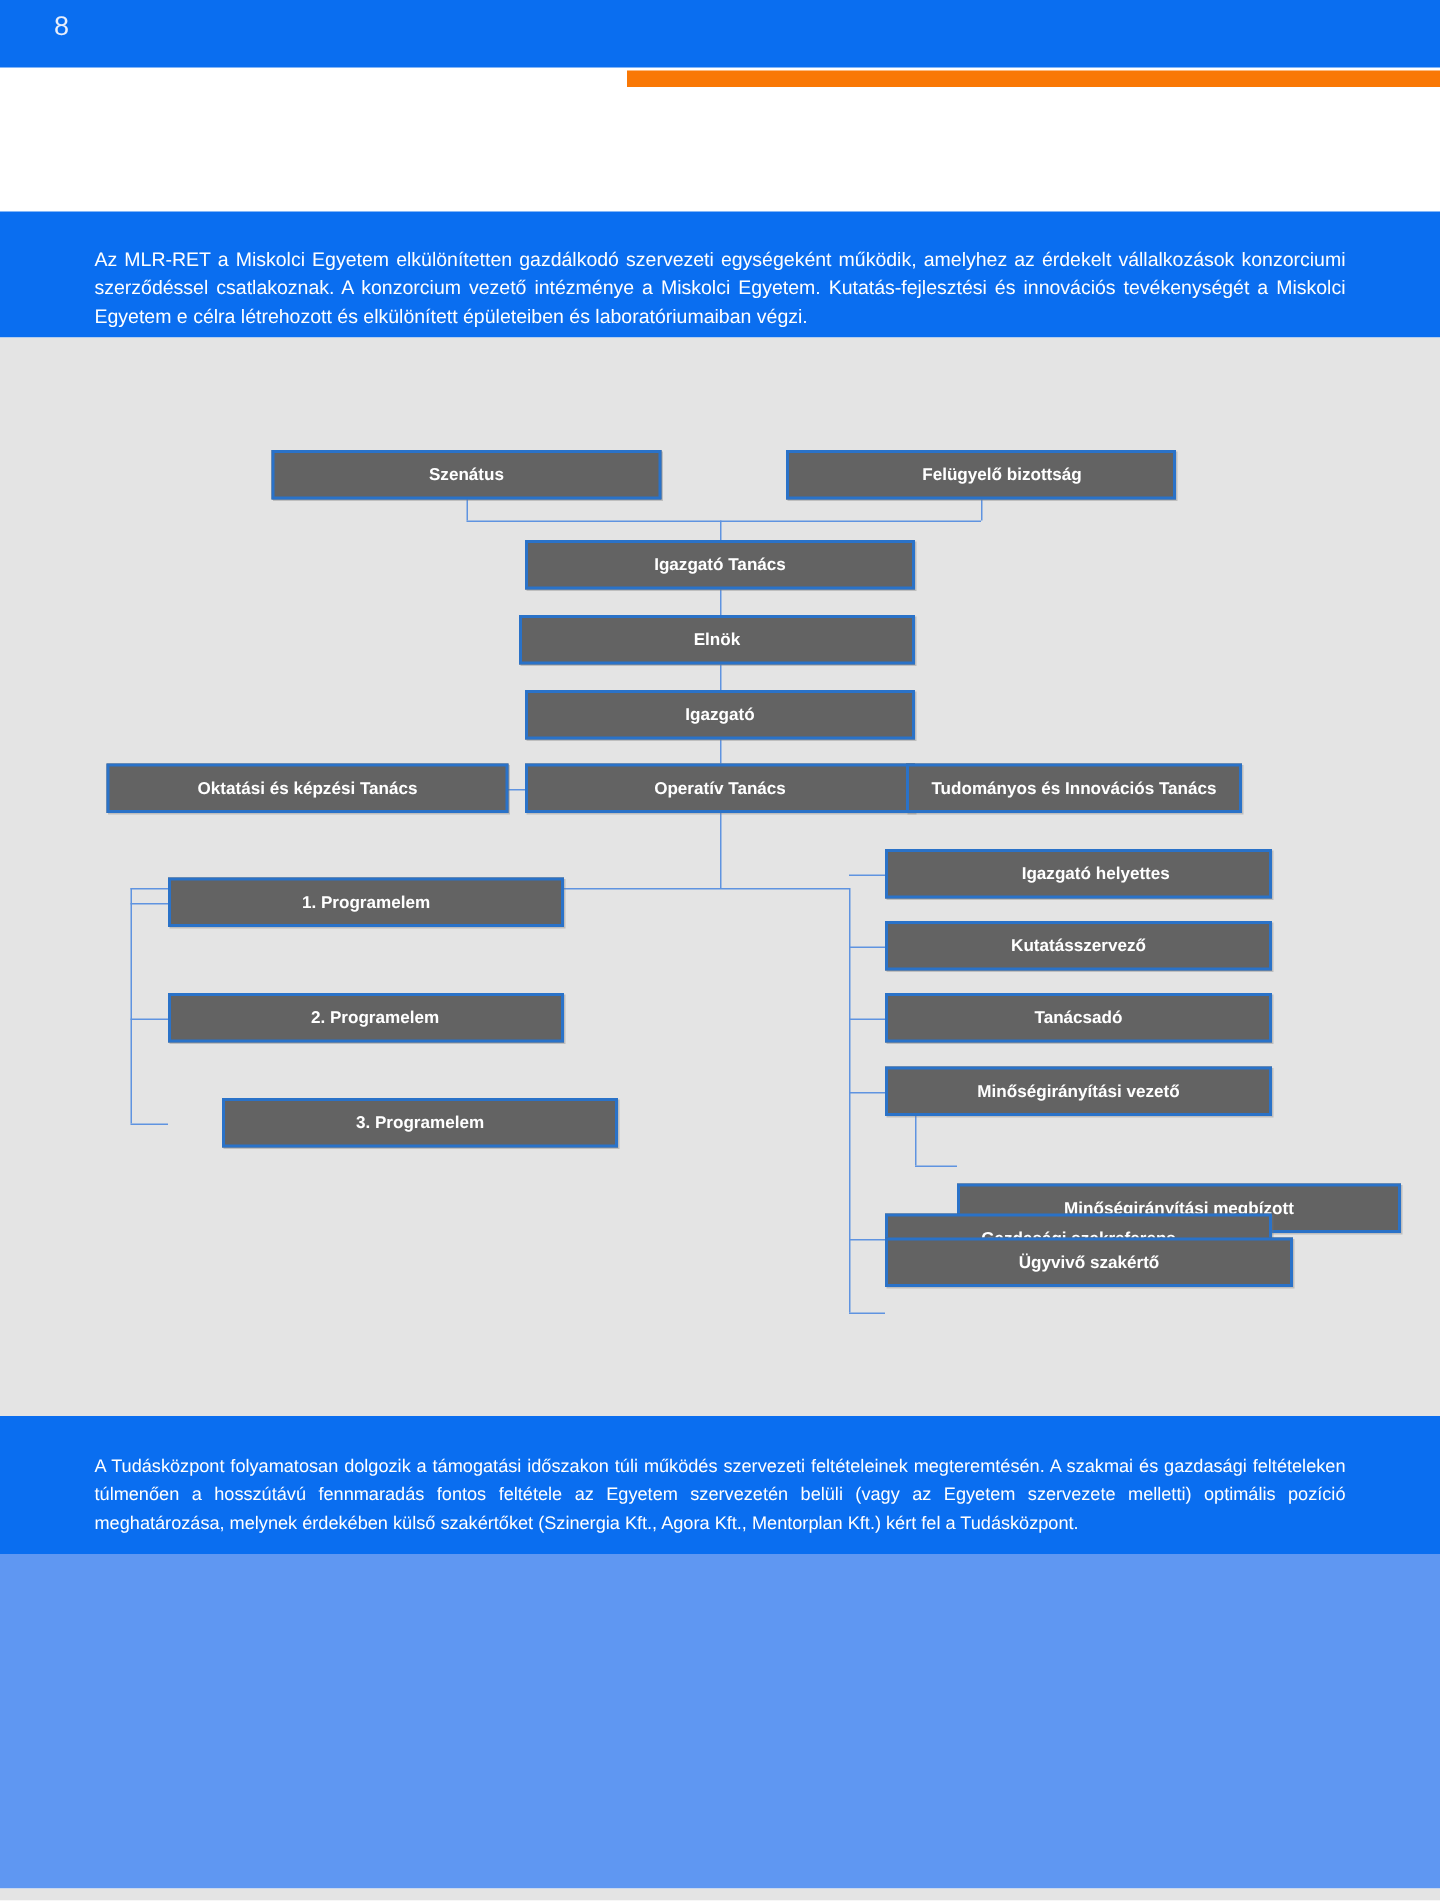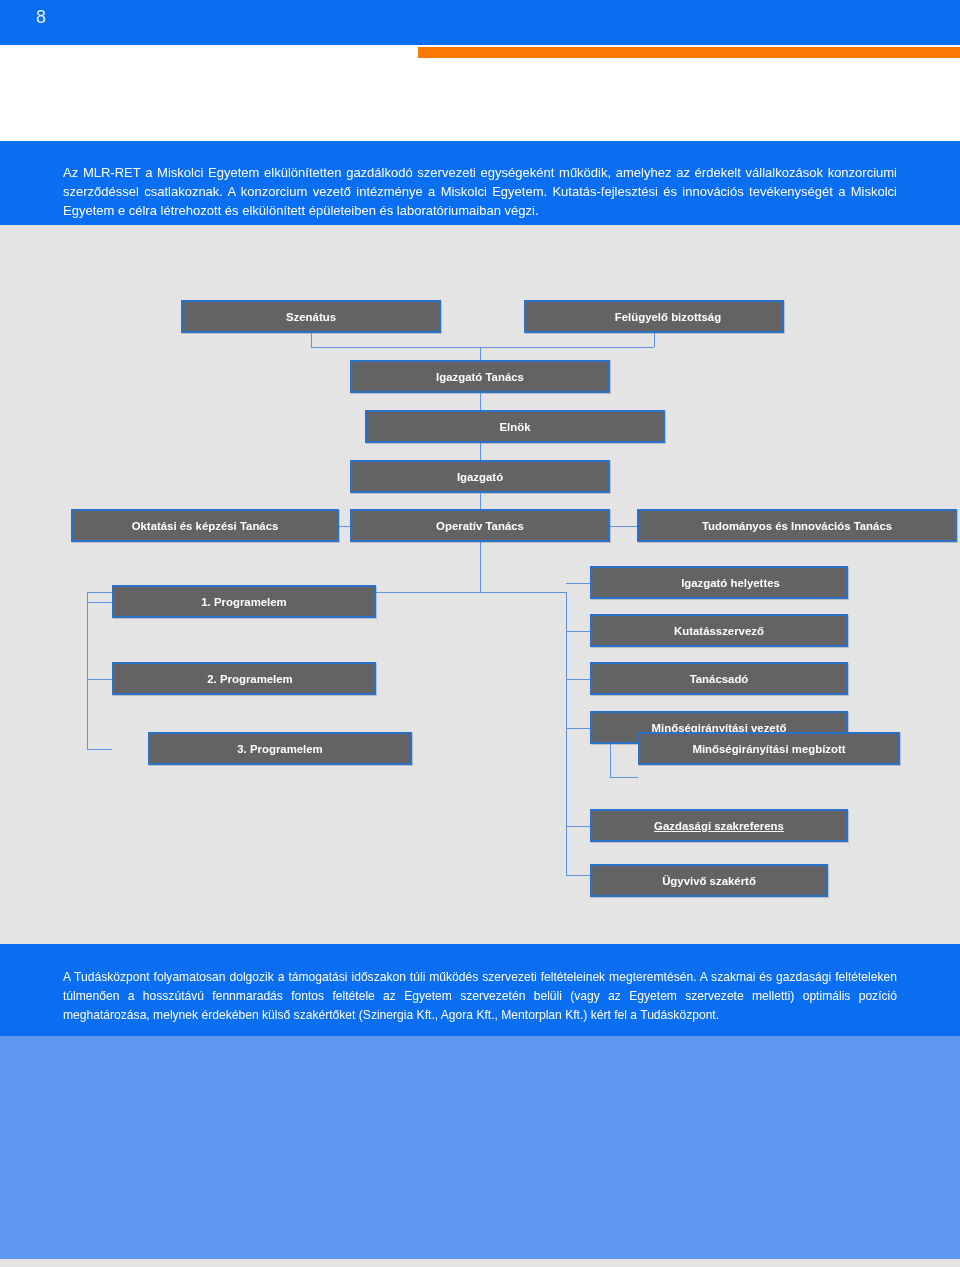--- a/index.html
+++ b/index.html
@@ -167,33 +167,33 @@
     <div id="nodes">
         <div class="node" style="left: 181px; top: 75px; width: 260px; height: 33px;">
           <span>Szenátus</span>
         </div>
         <div class="node" style="left: 524px; top: 75px; width: 260px; height: 33px; padding-left: 28px;">
           <span>Felügyelő bizottság</span>
         </div>
         <div class="node" style="left: 350px; top: 135px; width: 260px; height: 33px;">
           <span>Igazgató Tanács</span>
         </div>
-        <div class="node" style="left: 365px; top: 185px; width: 300px; height: 33px;">
+        <div class="node" style="left: 346px; top: 185px; width: 264px; height: 33px;">
           <span>Elnök</span>
         </div>
         <div class="node" style="left: 350px; top: 235px; width: 260px; height: 33px;">
           <span>Igazgató</span>
         </div>
         <div class="node" style="left: 57px; top: 284px; width: 268px; height: 33px; margin-left: 14px;">
           <span>Oktatási és képzési Tanács</span>
         </div>
         <div class="node" style="left: 350px; top: 284px; width: 260px; height: 33px;">
           <span>Operatív Tanács</span>
         </div>
-        <div class="node" style="left: 637px; top: 284px; width: 320px; height: 33px;">
+        <div class="node" style="left: 604px; top: 284px; width: 224px; height: 33px;">
           <span>Tudományos és Innovációs Tanács</span>
         </div>
         <div class="node" style="left: 112px; top: 360px; width: 264px; height: 33px;">
           <span>1. Programelem</span>
         </div>
         <div class="node" style="left: 112px; top: 437px; width: 264px; height: 33px; padding-left: 12px;">
           <span>2. Programelem</span>
         </div>
         <div class="node" style="left: 112px; top: 507px; width: 264px; height: 33px; margin-left: 36px;">
           <span>3. Programelem</span>
@@ -203,27 +203,27 @@
         </div>
         <div class="node" style="left: 590px; top: 389px; width: 258px; height: 33px;">
           <span>Kutatásszervező</span>
         </div>
         <div class="node" style="left: 590px; top: 437px; width: 258px; height: 33px;">
           <span>Tanácsadó</span>
         </div>
         <div class="node" style="left: 590px; top: 486px; width: 258px; height: 33px;">
           <span>Minőségirányítási vezető</span>
         </div>
-        <div class="node" style="left: 638px; top: 507px; width: 262px; height: 33px; justify-content: center;">
+        <div class="node" style="left: 638px; top: 564px; width: 296px; height: 33px; justify-content: center;">
           <span>Minőségirányítási megbízott</span>
         </div>
         <div class="node" style="left: 590px; top: 584px; width: 258px; height: 33px; text-decoration: underline;">
           <span>Gazdasági szakreferens</span>
         </div>
-        <div class="node" style="left: 590px; top: 639px; width: 238px; height: 33px; justify-content: center;">
+        <div class="node" style="left: 590px; top: 600px; width: 272px; height: 33px; justify-content: center;">
           <span>Ügyvivő szakértő</span>
         </div>
       </div>
   </div>
 
   <div class="closing-band">
     <p class="closing-text">A Tudásközpont folyamatosan dolgozik a támogatási időszakon túli működés szervezeti feltételeinek megteremtésén. A szakmai és gazdasági feltételeken túlmenően a hosszútávú fennmaradás fontos feltétele az Egyetem szervezetén belüli (vagy az Egyetem szervezete melletti) optimális pozíció meghatározása, melynek érdekében külső szakértőket (Szinergia Kft., Agora Kft., Mentorplan Kft.) kért fel a Tudásközpont.</p>
   </div>
 
   <div class="footer-field"></div>

